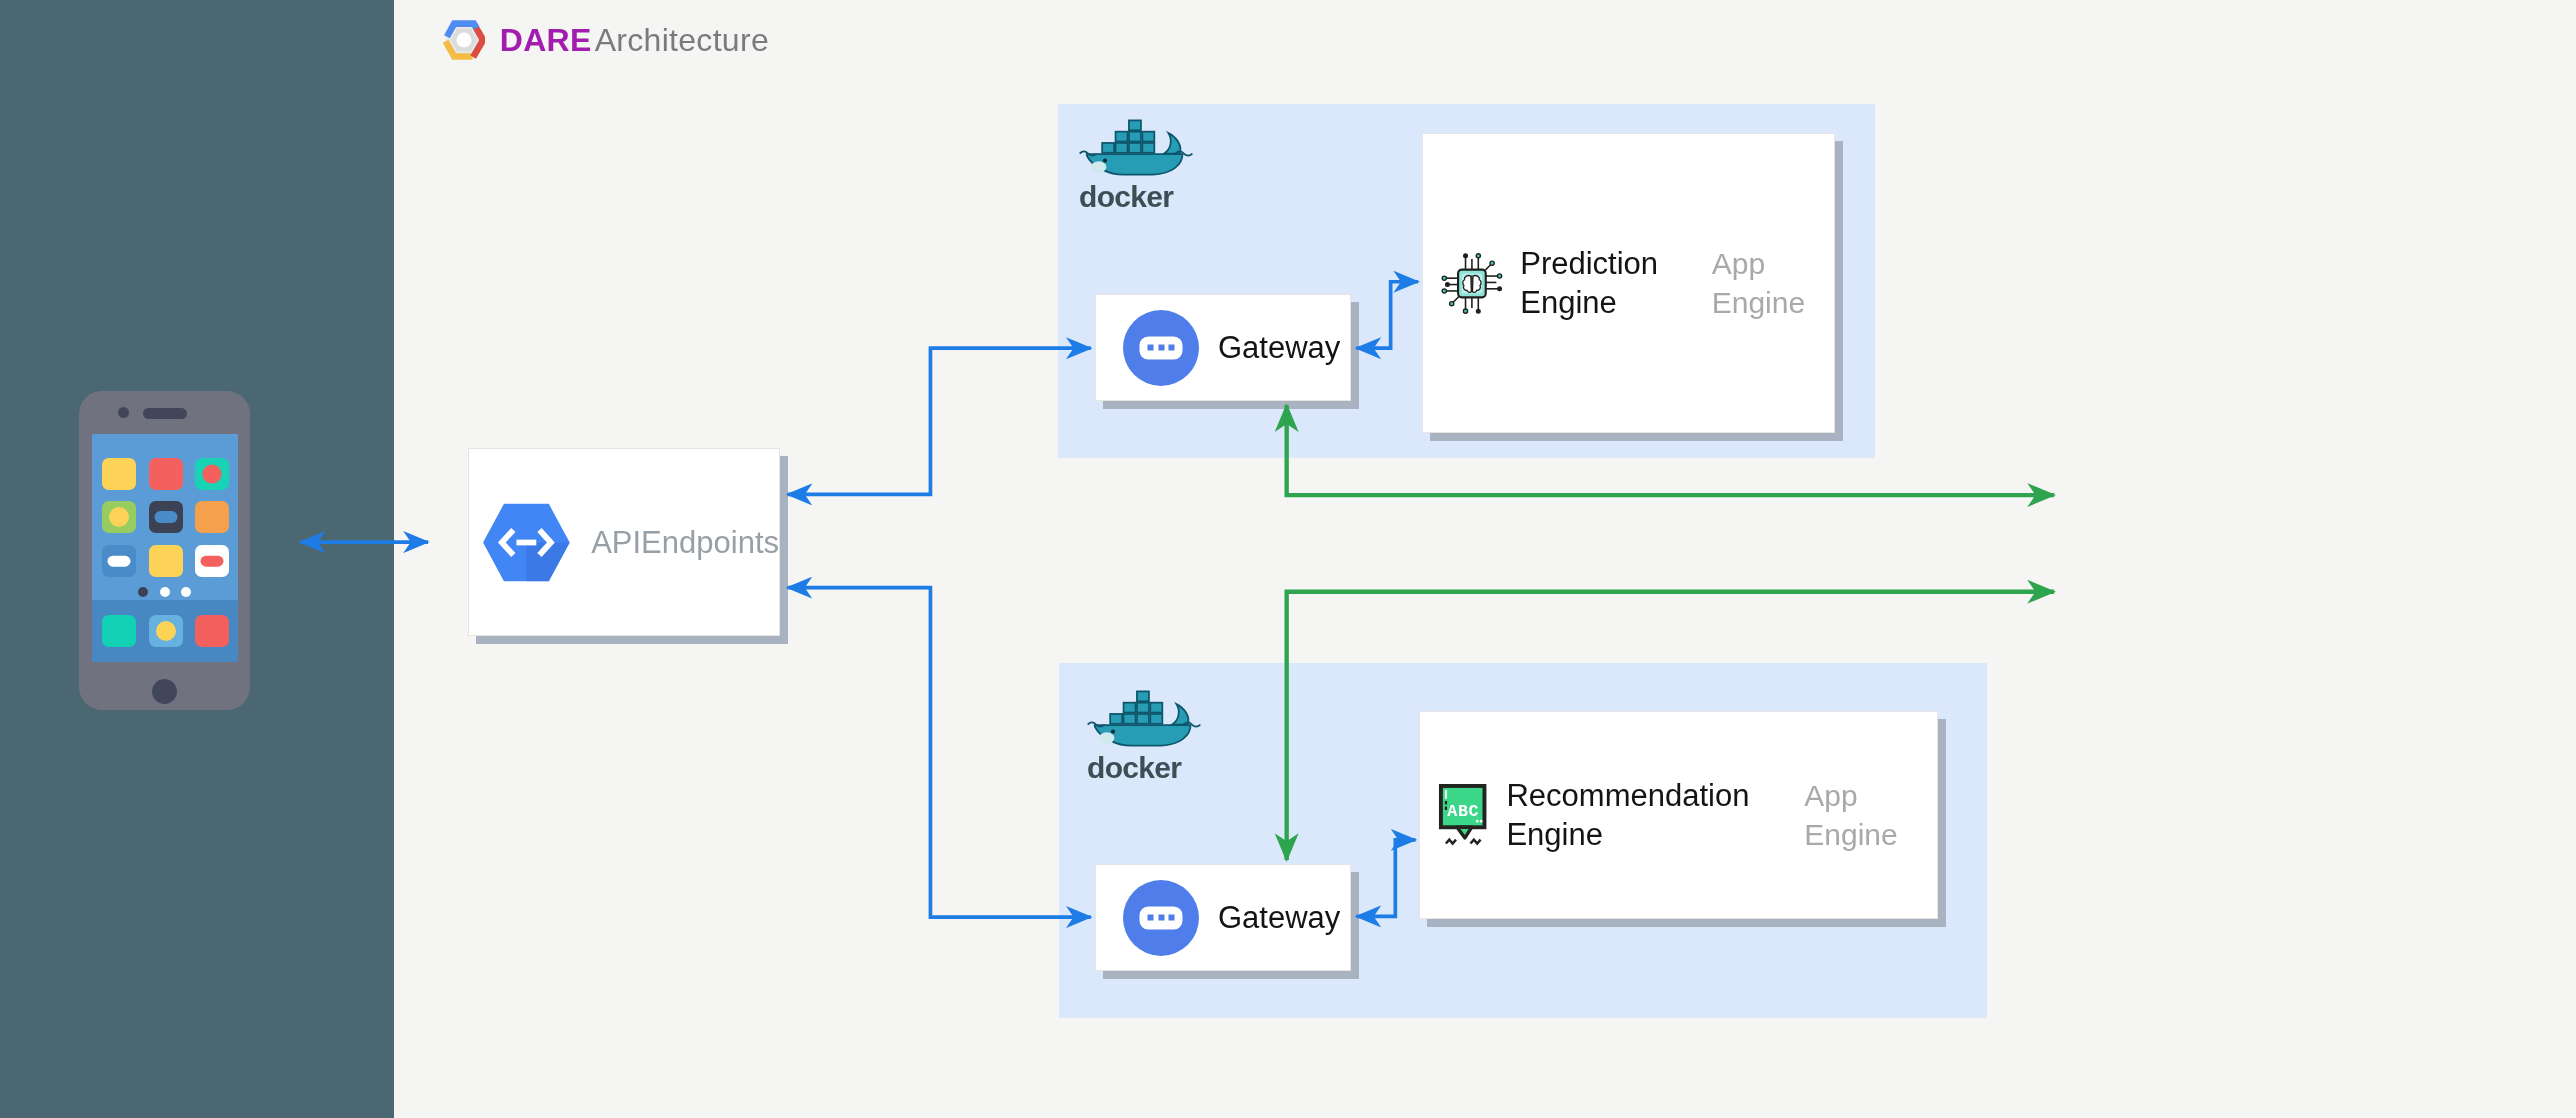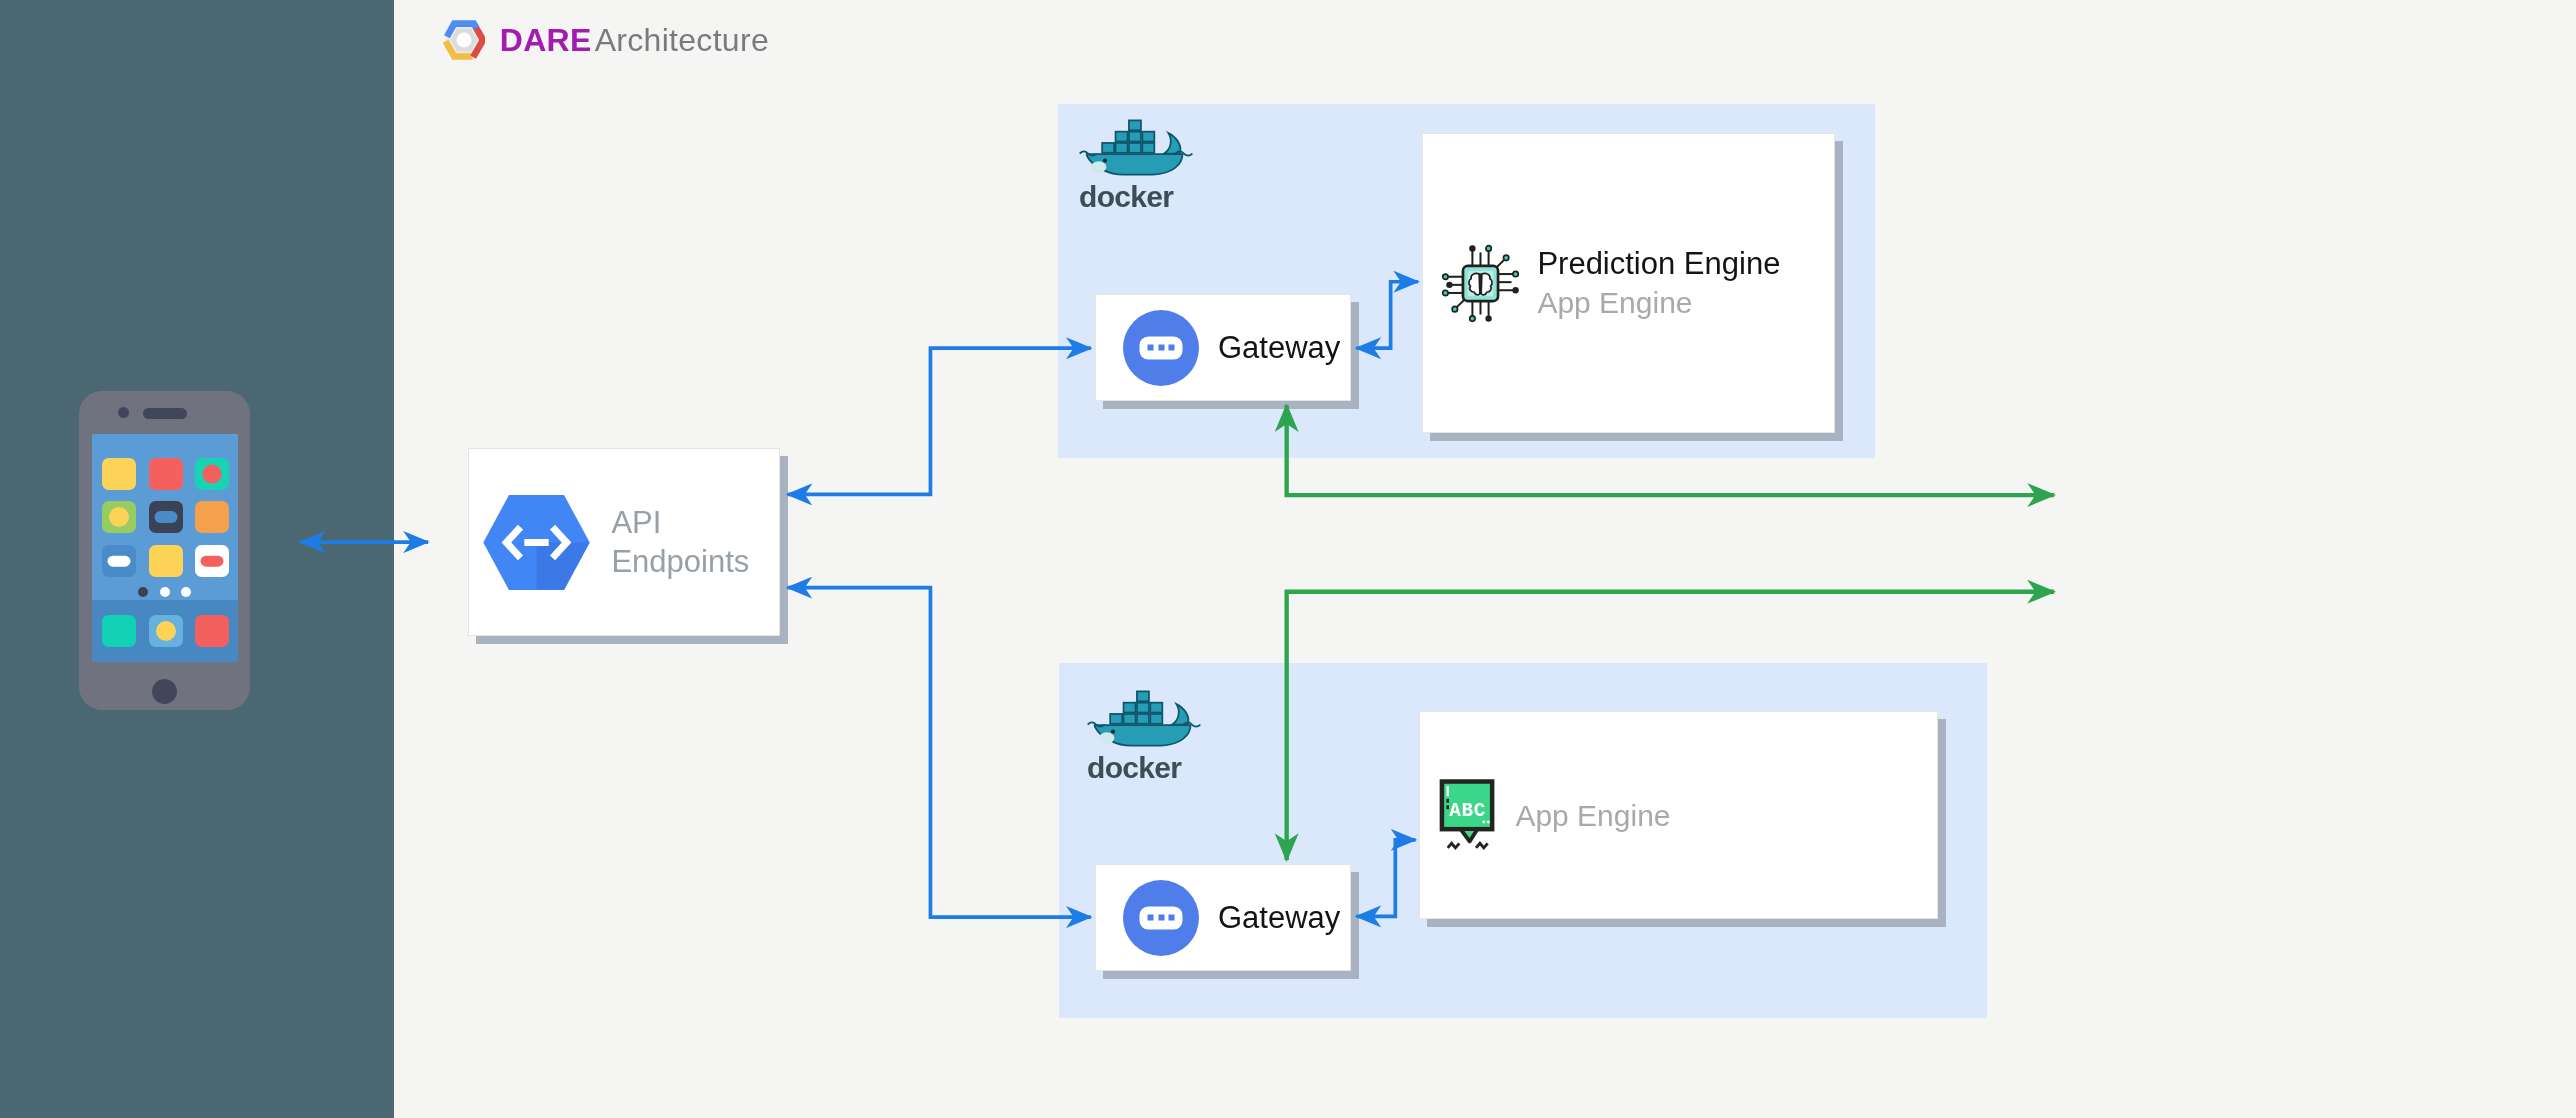--- a/index.html
+++ b/index.html
@@ -33,21 +33,21 @@
   .cont-bot{left:1059px;top:663px;width:928px;height:355px;}
   .docker{position:absolute;width:114px;text-align:left;}
   .docker .dlabel{font-size:30px;font-weight:700;color:#3e4e55;letter-spacing:-0.7px;margin-top:-2.7px;}
   .docker-top{left:1079px;top:119px;}
   .docker-bot{left:1087px;top:690px;}
 
   
   .card{position:absolute;background:#ffffff;border:1.3px solid #e7e5e0;
     box-shadow:8px 8px 0 0 #a9b2c0;box-sizing:border-box;
     display:flex;align-items:center;}
-  .card .txt{display:flex;flex-direction:column;justify-content:center;}
+  .card .txt{display:flex;flex-direction:row;justify-content:center;}
   .t-black{font-size:31px;color:#141414;line-height:39px;}
   .t-gray{font-size:30px;color:#a9a9a9;line-height:39px;}
   .t-apigray{font-size:31px;color:#98a0a7;line-height:39px;}
 
   .card-api{left:468px;top:448px;width:312px;height:188px;padding-left:13.4px;gap:20px;}
   .card-gw{width:256px;height:107px;padding-left:27px;gap:19px;}
   .gw-top{left:1095px;top:294px;}
   .gw-bot{left:1095px;top:864px;}
   .card-pred{left:1422px;top:133px;width:413px;height:300px;padding-left:17.4px;gap:16px;}
   .card-reco{left:1419px;top:711px;width:519px;height:208px;padding-left:17.4px;gap:16px;}
@@ -267,20 +267,21 @@
       <rect x="14" y="34" width="4" height="6" fill="#23231f"></rect>
       <rect x="14" y="44" width="4" height="6" fill="#23231f"></rect>
       <circle cx="72" cy="70" r="2.3" fill="#ffffff"></circle>
         <circle cx="79" cy="70" r="2.3" fill="#ffffff"></circle>
       <text x="47" y="60" text-anchor="middle" font-size="30" font-weight="bold" fill="#ffffff" letter-spacing="1">ABC</text>
       <path d="M36,81 L50,100 L62,81 Z" fill="#3bd687" stroke="#23231f" stroke-width="6" stroke-linejoin="round"></path>
       <path d="M16,110 l6,-7 l6,7 l6,-7" stroke="#23231f" stroke-width="4.5" fill="none"></path>
       <path d="M60,110 l6,-7 l6,7 l6,-7" stroke="#23231f" stroke-width="4.5" fill="none"></path>
     </svg>
     <div class="txt">
+      <div class="t-black">Recommendation Engine</div>
       <div class="t-gray">App Engine</div>
     </div>
   </div>
 
 
   <svg class="edges" viewBox="0 0 3840 1668">
     <defs>
       <marker id="ab-e" viewBox="0 0 12 10" markerWidth="7.2" markerHeight="6" refX="11.2" refY="5" orient="auto" markerUnits="strokeWidth">
         <path d="M0,0 L12,5 L0,10 L3.4,5 Z" fill="#1d7ce5"></path>
       </marker>

